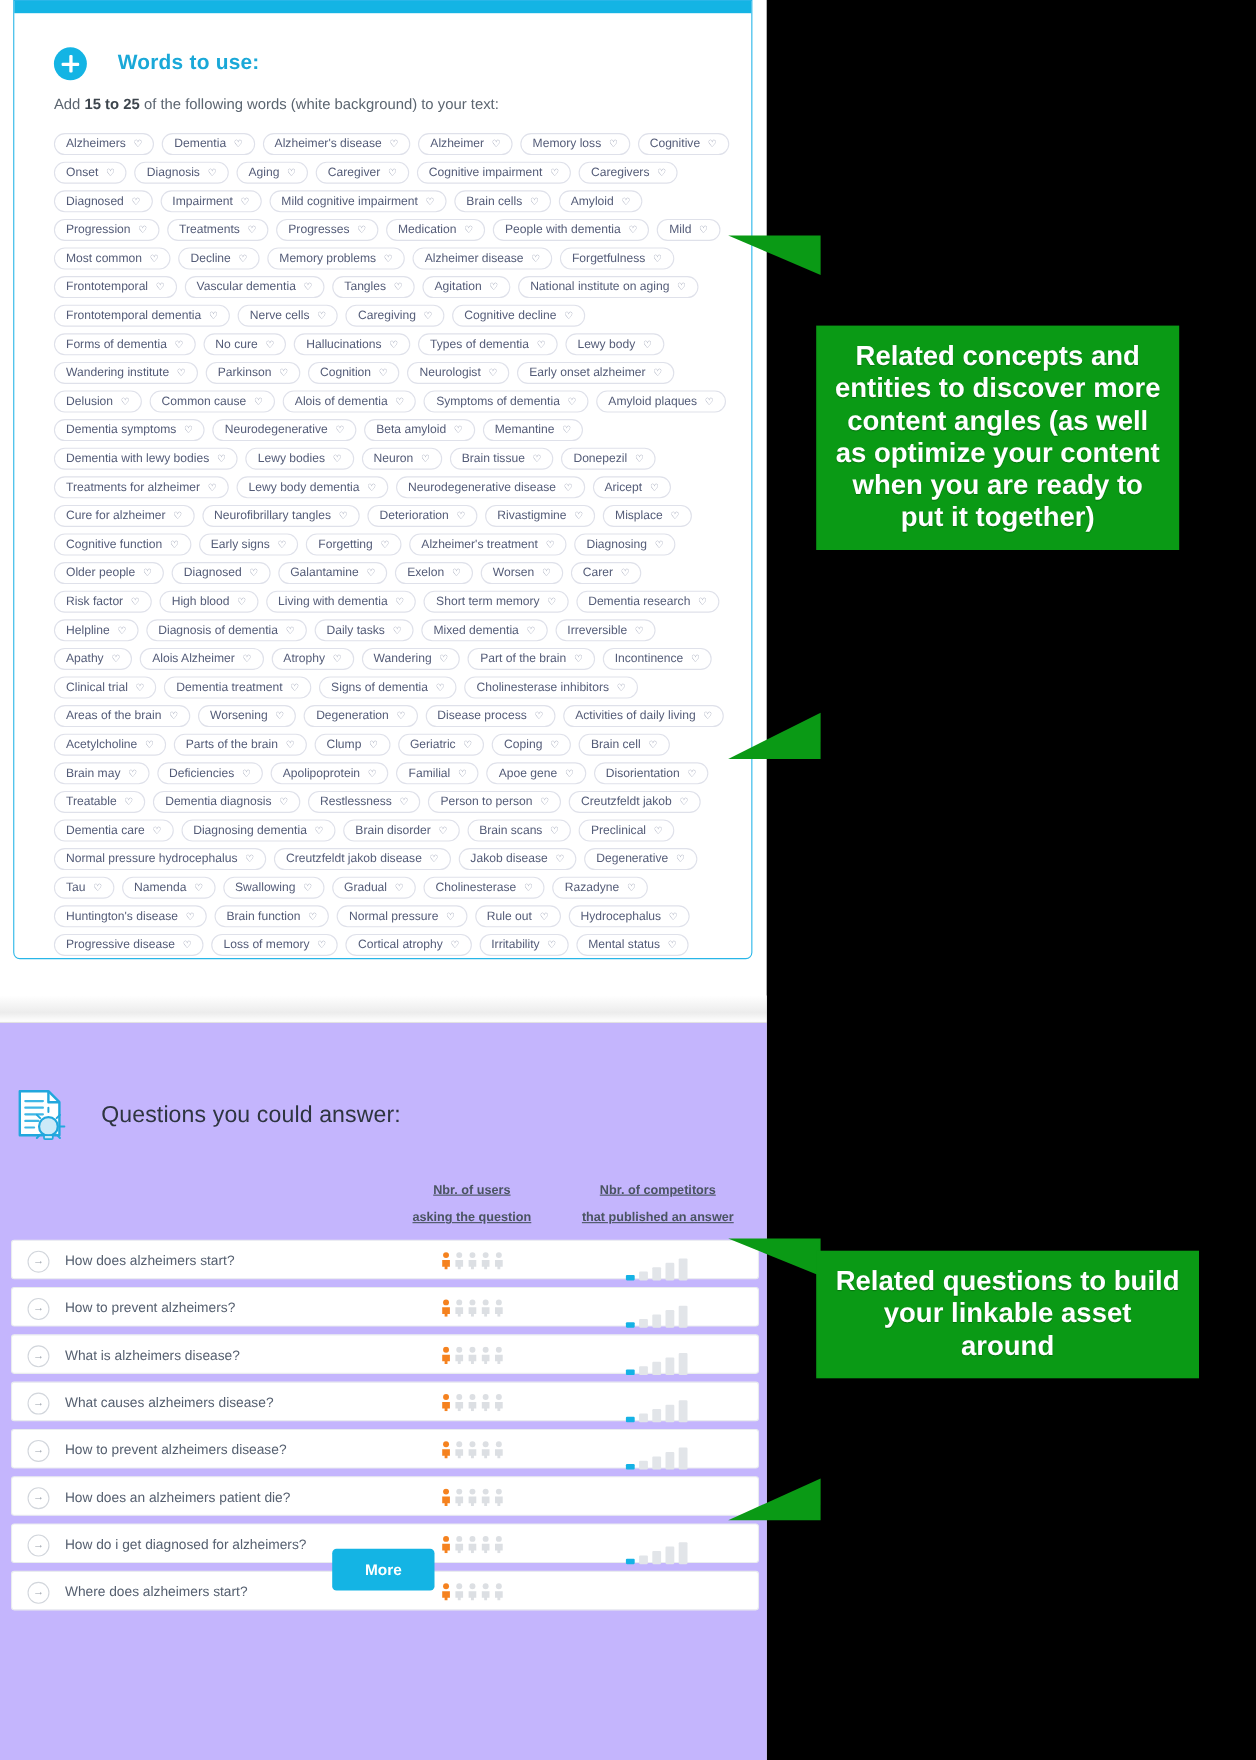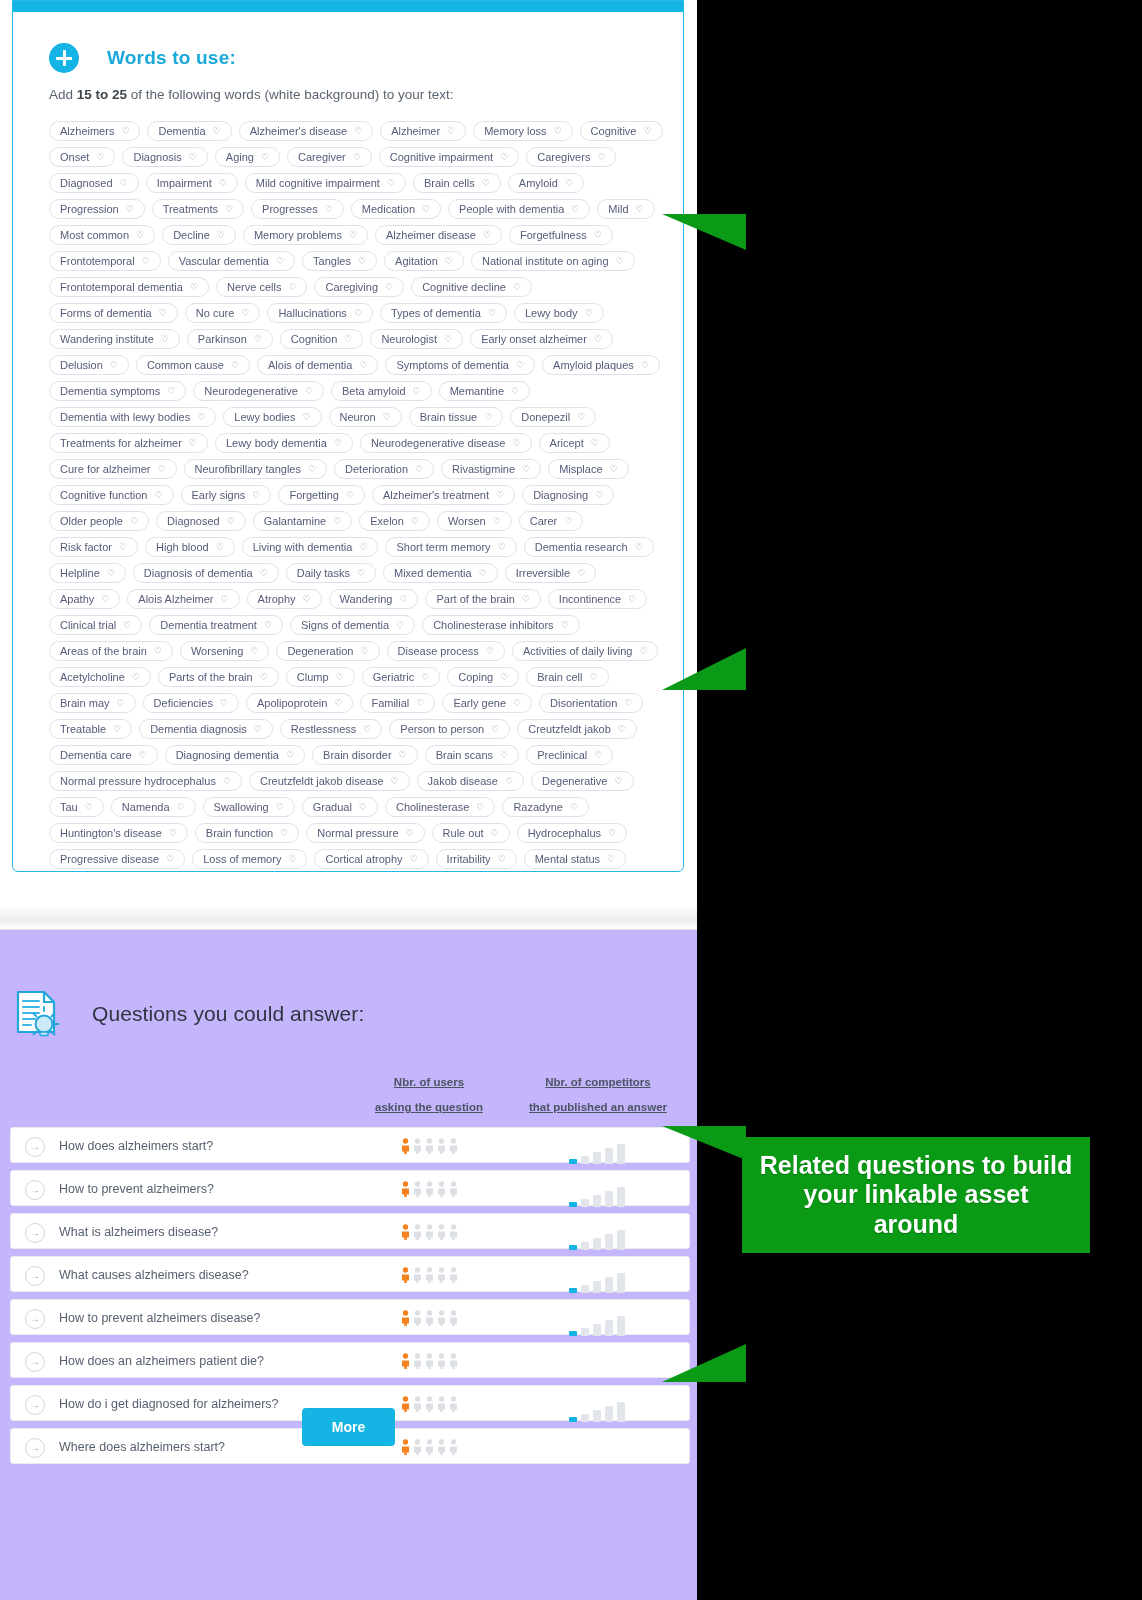--- a/index.html
+++ b/index.html
@@ -632,21 +632,21 @@
         </span>
         <span class="tag">
           <span>Apolipoprotein</span>
           <span class="hv">♡</span>
         </span>
         <span class="tag">
           <span>Familial</span>
           <span class="hv">♡</span>
         </span>
         <span class="tag">
-          <span>Early gene</span>
+          <span>Apoe gene</span>
           <span class="hv">♡</span>
         </span>
         <span class="tag">
           <span>Disorientation</span>
           <span class="hv">♡</span>
         </span>
         <span class="tag">
           <span>Treatable</span>
           <span class="hv">♡</span>
         </span>
@@ -1061,19 +1061,22 @@
         </div>
       </div>
 
     <div class="more-wrap">
       <button class="more-btn">More</button>
     </div>
   </div>
 
   <div class="tail tail-1a"></div>
   <div class="tail tail-1b"></div>
+  <div class="callout callout-1">
+    <span class="ctext">Related concepts and entities to discover more content angles (as well as optimize your content when you are ready to put it together)</span>
+  </div>
 
   <div class="tail tail-2a"></div>
   <div class="tail tail-2b"></div>
   <div class="callout callout-2">
     <span class="ctext">Related questions to build your linkable asset around</span>
   </div>
 </div>
 
 </body></html>

